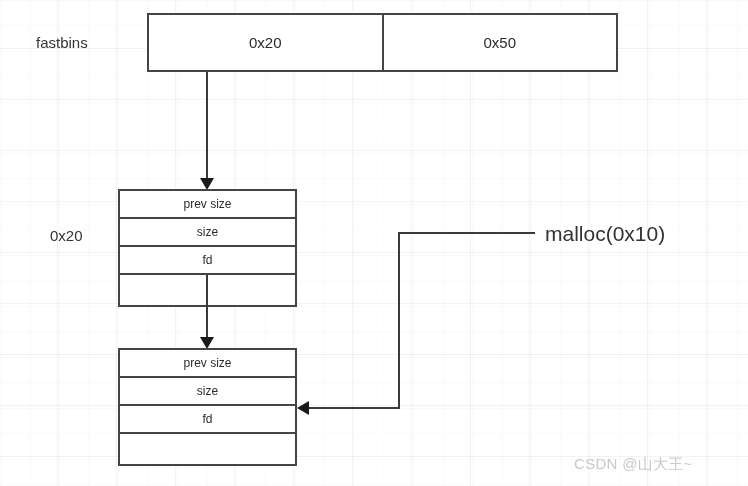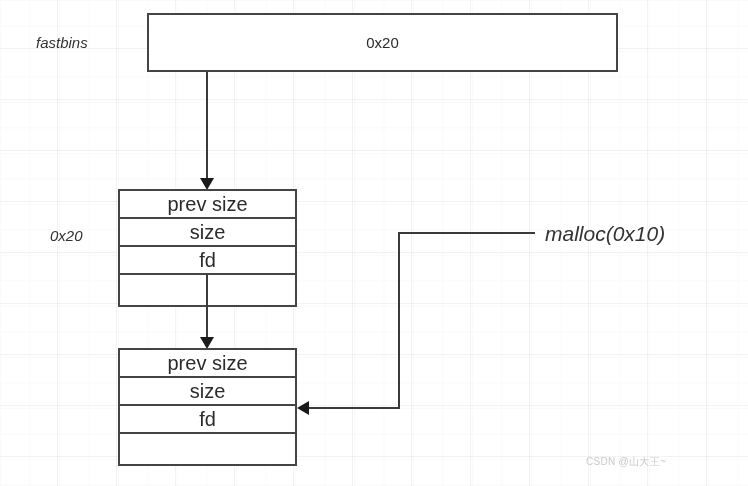--- a/index.html
+++ b/index.html
@@ -37,21 +37,20 @@
     background-size: 29.5px 25.5px;
     pointer-events: none;
   }
 
   .lbl {
     position: absolute;
     color: #333333;
     font-size: 15px;
     line-height: 18px;
     white-space: nowrap;
-    font-style: italic;
   }
 
   
   #fastbins-table {
     position: absolute;
     left: 147px;
     top: 13px;
     width: 471px;
     height: 59px;
     display: flex;
@@ -80,21 +79,21 @@
     width: 179px;
     border: 2px solid #444444;
     box-sizing: border-box;
     background: #ffffff;
   }
   .chunk-row {
     height: 28px;
     display: flex;
     align-items: center;
     justify-content: center;
-    font-size: 20px;
+    font-size: 12px;
     color: #2b2b2b;
     border-bottom: 2px solid #444444;
     box-sizing: border-box;
   }
   .chunk-row.last {
     border-bottom: none;
     height: 30px;
   }
   #chunk-1 { top: 189px; }
   #chunk-2 { top: 348px; }
@@ -141,37 +140,38 @@
   #malloc-arm    { left: 309px; top: 407px; width: 91px; }
   #malloc-head   { left: 297px; top: 401px; }
 
   
   #label-fastbins { left: 36px; top: 34px; }
   #label-size-0x20 { left: 50px; top: 227px; }
   #label-malloc { left: 545px; top: 225px; font-size: 21px; }
 
   #watermark {
     position: absolute;
-    left: 586px;
+    left: 574px;
     top: 455px;
-    font-size: 10px;
+    font-size: 15px;
     color: #c9c9c9;
     white-space: nowrap;
     letter-spacing: 0.3px;
   }
 </style>
 </head>
 <body>
 
 <div id="canvas">
 
   <div class="lbl" id="label-fastbins">fastbins</div>
 
   <div id="fastbins-table">
     <div class="bin-cell">0x20</div>
+    <div class="bin-cell">0x50</div>
   </div>
 
   <div class="vline" id="conn-bin-chunk1-line"></div>
   <div class="arrow-down" id="conn-bin-chunk1-head"></div>
 
   <div class="lbl" id="label-size-0x20">0x20</div>
 
   <div class="chunk-box" id="chunk-1">
     <div class="chunk-row">prev size</div>
     <div class="chunk-row">size</div>

